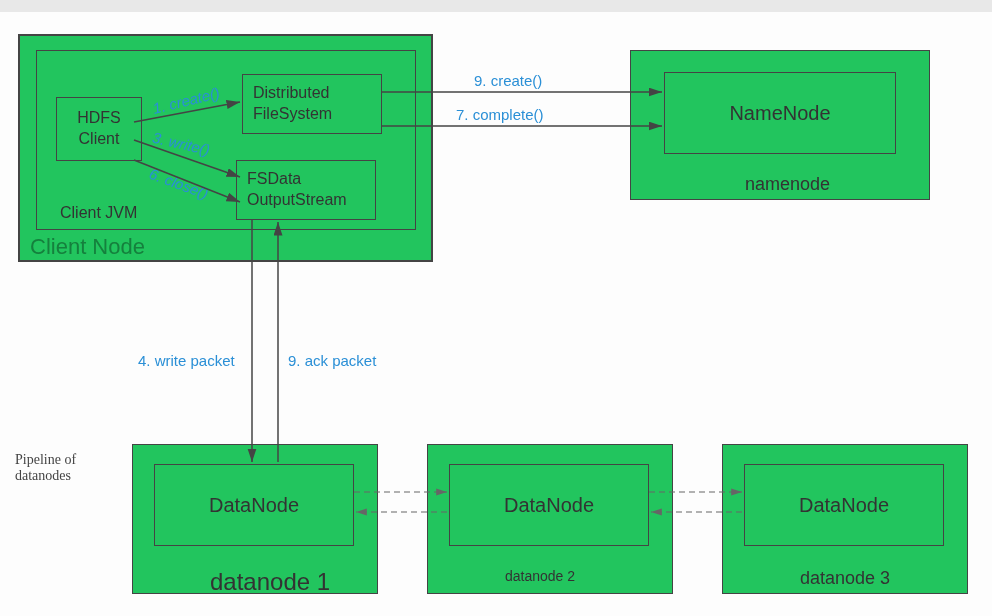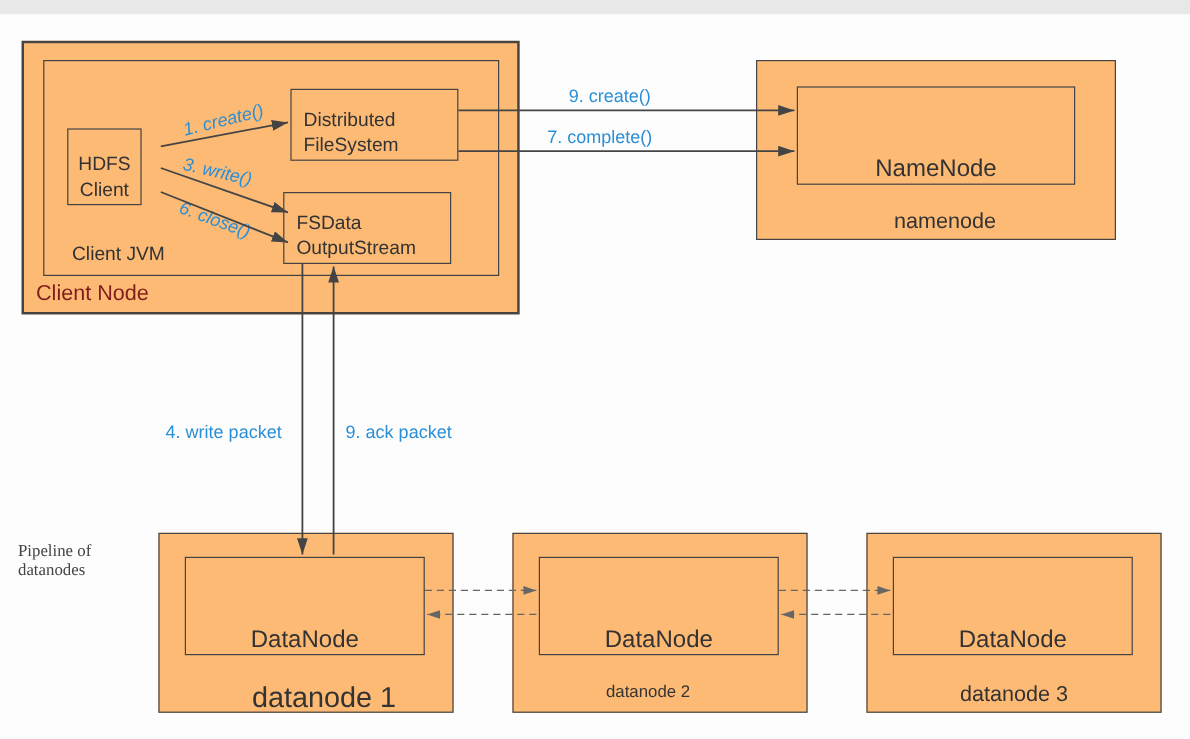--- a/index.html
+++ b/index.html
@@ -1,40 +1,40 @@
 <!DOCTYPE html>
 <html><head>
 <meta charset="utf-8">
 <style>
 * { box-sizing: border-box; margin: 0; padding: 0; }
 body { font-family: Arial, sans-serif; background: #f5f5f5; width: 992px; height: 616px; position: relative; }
 .top-bar { width: 100%; height: 12px; background: #e8e8e8; }
 .diagram { position: relative; width: 100%; height: 604px; background: #fdfdfd; }
-.box { position: absolute; border: 1px solid #444; background: #fdba74; display: flex; align-items: flex-end; justify-content: center; text-align: center; }
+.box { position: absolute; border: 1px solid #444; background: #22c55e; display: flex; align-items: center; justify-content: center; text-align: center; }
 .box-label { position: absolute; font-size: 16px; color: #333; }
-.box-label-big { position: absolute; font-size: 18px; color: #7f1d1d; }
+.box-label-big { position: absolute; font-size: 22px; color: #15803d; }
 .edge-label { position: absolute; font-size: 15px; color: #2a8fd6; font-style: italic; }
 .side-label { position: absolute; font-size: 14px; color: #444; font-family: Liberation Serif, serif; }
 svg.arrows { position: absolute; top: 0; left: 0; width: 992px; height: 604px; pointer-events: none; }
 .inner-text { font-size: 16px; color: #333; line-height: 1.3; }
 .inner-text-big { font-size: 20px; color: #333; }
 </style>
 </head>
 <body>
 
 <div class="top-bar"></div>
 <div class="diagram">
 
   <div class="box" style="left:18px; top:22px; width:415px; height:228px; border-width:2px;"></div>
   <div class="box-label-big" style="left:30px; top:222px;">Client Node</div>
 
   <div class="box" style="left:36px; top:38px; width:380px; height:180px;"></div>
   <div class="box-label" style="left:60px; top:192px;">Client JVM</div>
 
-  <div class="box" style="left:56px; top:95px; width:62px; height:64px;">
+  <div class="box" style="left:56px; top:85px; width:86px; height:64px;">
     <div class="inner-text">
       <span>HDFS</span><br>
       <span>Client</span>
     </div>
   </div>
 
   <div class="box" style="left:242px; top:62px; width:140px; height:60px;">
     <div class="inner-text" style="text-align:left; padding-left:10px; width:100%;">
       <span>Distributed</span><br>
       <span>FileSystem</span>

